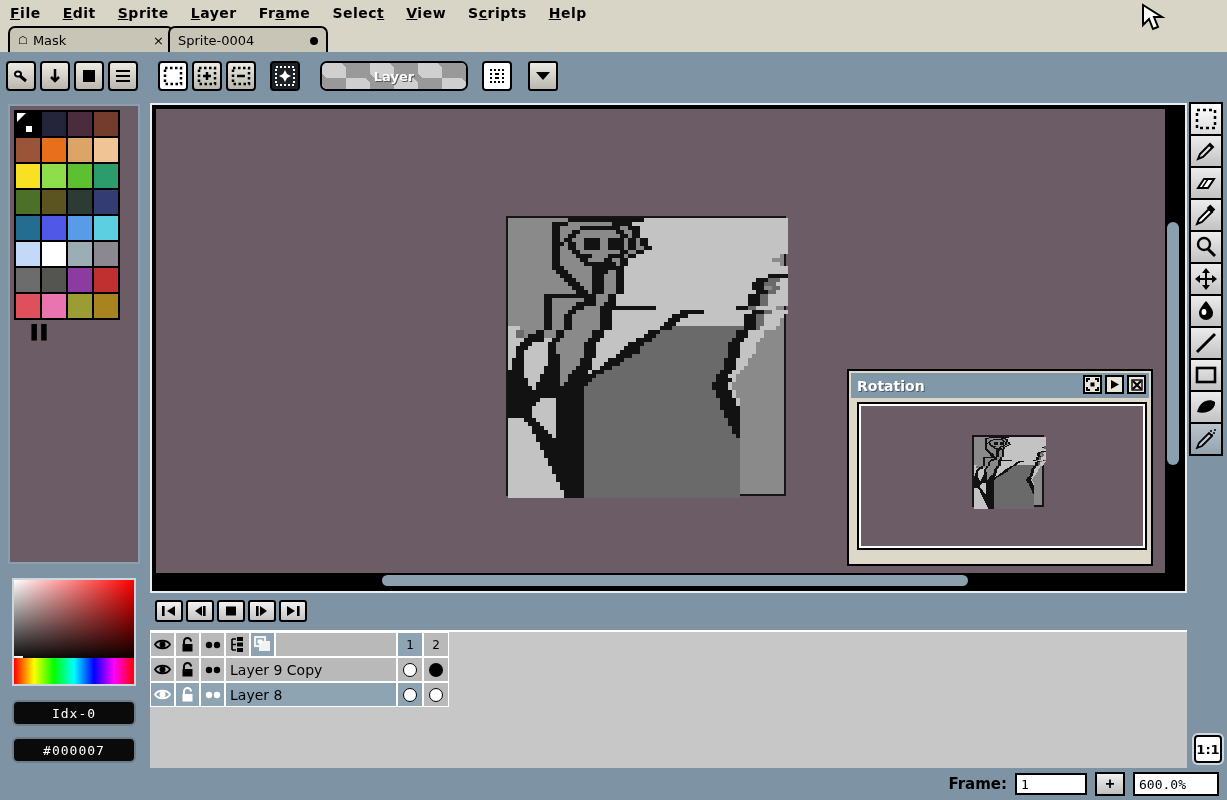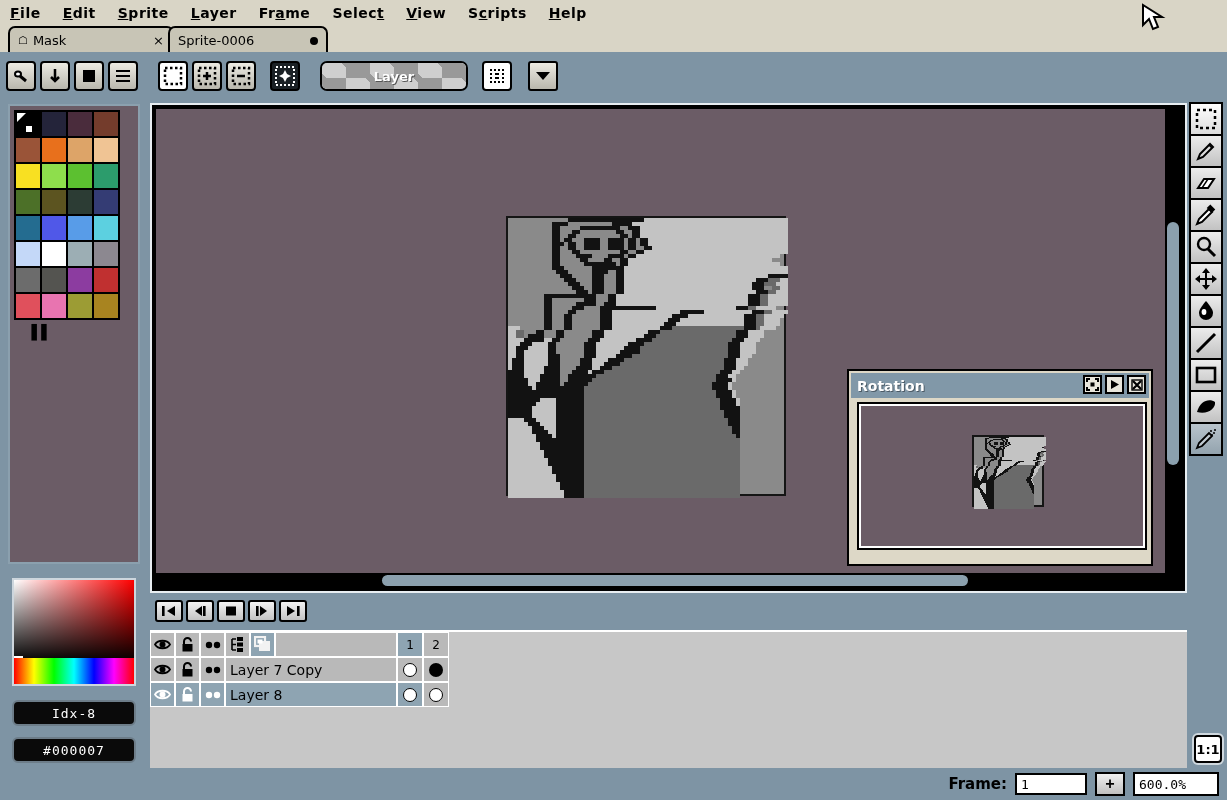--- a/index.html
+++ b/index.html
@@ -330,21 +330,21 @@
       <div class="menu-item"><u>H</u>elp</div>
     </div>
 
   <div class="tabbar" id="tabbar">
       <div class="tab" style="left: 8px; width: 166px;">
         <span class="home-icon">☖</span>
         <span class="tab-label">Mask</span>
         <span class="tab-close">×</span>
       </div>
       <div class="tab" style="left: 168px; width: 160px;">
-        <span class="tab-label">Sprite-0006</span>
+        <span class="tab-label">Sprite-0004</span>
         <span class="tab-dot"><i class="dot"></i></span>
       </div>
     </div>
 
   <svg class="cursor-arrow" viewBox="0 0 28 30">
     <path d="M3 2 L3 22 L9 16 L13 26 L18 24 L14 14 L22 14 Z" fill="#fff" stroke="#000" stroke-width="2"></path>
   </svg>
 
   <div class="ctxbar">
     <div class="tbtn">
@@ -464,21 +464,21 @@
   </div>
 
   <div class="colorwheel">
     <div class="cw-sat">
       <div class="cw-cursor"></div>
     </div>
     <div class="cw-hue">
       <div class="cw-hcursor"></div>
     </div>
   </div>
-  <div class="infobox" id="idxbox">Idx-8</div>
+  <div class="infobox" id="idxbox">Idx-0</div>
   <div class="infobox" id="hexbox">#000007</div>
 
   <div class="editor-frame">
     <div class="editor-bg">
       <div class="sprite-canvas" id="spritecanvas">
           <i class="px" style="left:0px;top:0px;width:60px;height:4px;background:#8a8a8a"></i>
           <i class="px" style="left:60px;top:0px;width:76px;height:4px;background:#121212"></i>
           <i class="px" style="left:136px;top:0px;width:144px;height:4px;background:#c3c3c3"></i>
           <i class="px" style="left:0px;top:4px;width:44px;height:4px;background:#8a8a8a"></i>
           <i class="px" style="left:44px;top:4px;width:16px;height:4px;background:#121212"></i>
@@ -1742,21 +1742,21 @@
             <path d="M4 7 V4.5 a3.5 3.5 0 0 1 7 0" fill="none" stroke="#000000" stroke-width="2"></path>
             <rect x="2.5" y="7" width="10" height="7.5" fill="#000000"></rect>
           </svg>
         </div>
         <div class="tl-cell">
           <svg width="18" height="10" viewBox="0 0 18 10">
             <circle cx="5" cy="5" r="3.2" fill="#000000"></circle>
             <circle cx="13" cy="5" r="3.2" fill="#000000"></circle>
           </svg>
         </div>
-        <div class="tl-name" style="width:172px;">Layer 7 Copy</div>
+        <div class="tl-name" style="width:172px;">Layer 9 Copy</div>
         <div class="tl-frame">
           <i class="cel-dot empty"></i>
         </div>
         <div class="tl-frame">
           <i class="cel-dot full"></i>
         </div>
       </div>
       <div class="tl-row" style="top:50px;">
         <div class="tl-cell dark">
           <svg width="17" height="13" viewBox="0 0 17 13">

